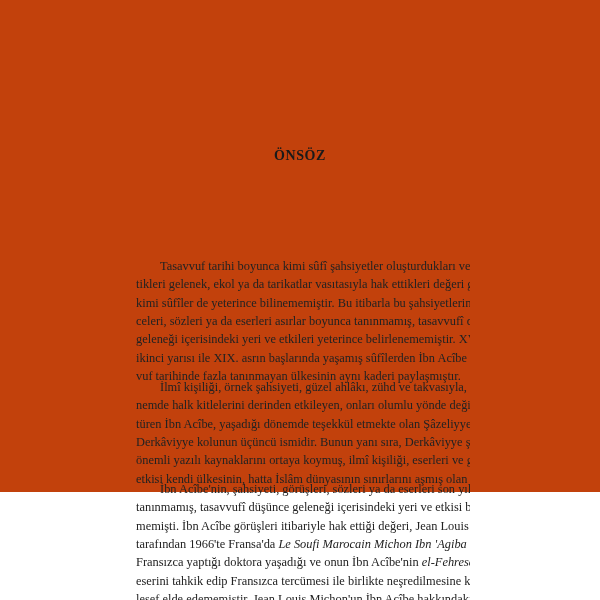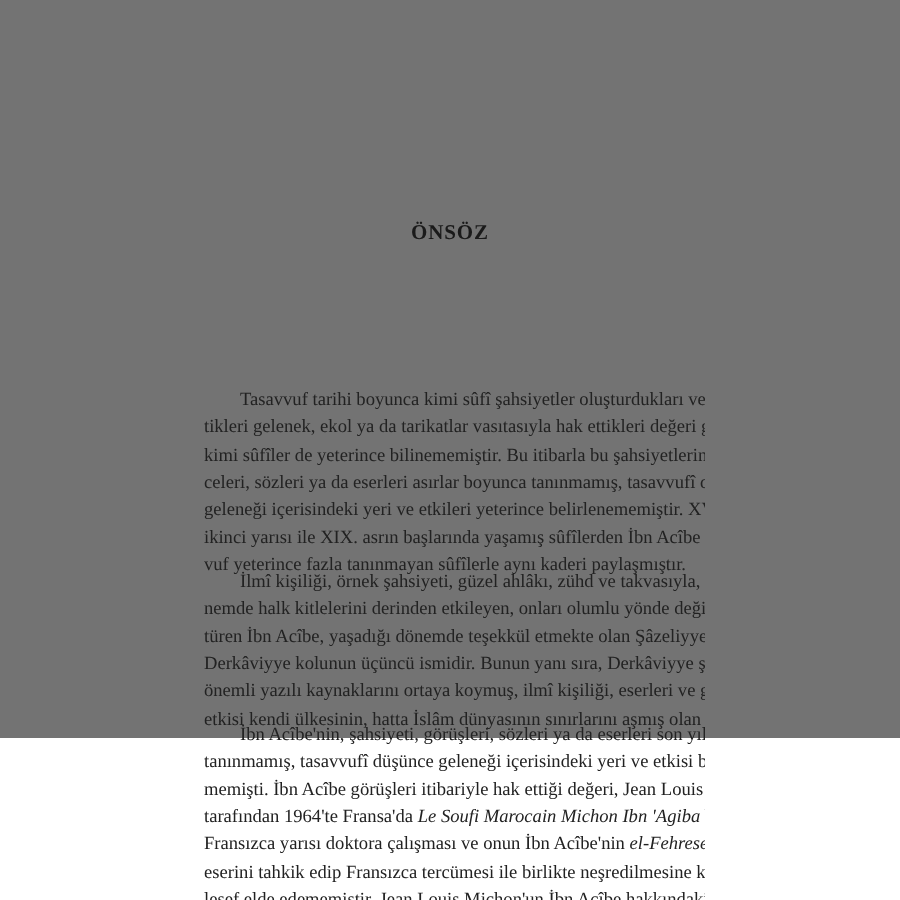--- a/index.html
+++ b/index.html
@@ -12,21 +12,21 @@
     height: 600px;
     overflow: hidden;
     position: relative;
     font-family: "Liberation Serif", "DejaVu Serif", serif;
     color: #1e1e1e;
   }
   .page {
     position: absolute;
     left: 0; top: 0;
     width: 600px; height: 492px;
-    background: #737373;
+    background: #c2410c;
     font-family: Liberation Serif, serif;
   }
   .title {
     position: absolute;
     left: 0;
     width: 600px;
     top: 148px;
     text-align: center;
     font-weight: bold;
     font-size: 14px;
@@ -68,36 +68,36 @@
 
   <div class="body-text">
 
     <div class="para" style="top:257px;">
       <span class="line first">Tasavvuf tarihi boyunca kimi sûfî şahsiyetler oluşturdukları veya etki et-</span>
       <span class="line">tikleri gelenek, ekol ya da tarikatlar vasıtasıyla hak ettikleri değeri görmüş,</span>
       <span class="line">kimi sûfîler de yeterince bilinememiştir. Bu itibarla bu şahsiyetlerin düşün-</span>
       <span class="line">celeri, sözleri ya da eserleri asırlar boyunca tanınmamış, tasavvufî düşünce</span>
       <span class="line">geleneği içerisindeki yeri ve etkileri yeterince belirlenememiştir. XVIII. asrın</span>
       <span class="line">ikinci yarısı ile XIX. asrın başlarında yaşamış sûfîlerden İbn Acîbe de tasav-</span>
-      <span class="line last">vuf yeterince fazla tanınmayan sûfîlerle aynı kaderi paylaşmıştır.</span>
+      <span class="line last">vuf tarihinde fazla tanınmayan ülkesinin aynı kaderi paylaşmıştır.</span>
     </div>
 
     <div class="para" style="top:378px;">
       <span class="line first">İlmî kişiliği, örnek şahsiyeti, güzel ahlâkı, zühd ve takvasıyla, yaşadığı dö-</span>
       <span class="line">nemde halk kitlelerini derinden etkileyen, onları olumlu yönde değiştirip dönüş-</span>
       <span class="line">türen İbn Acîbe, yaşadığı dönemde teşekkül etmekte olan Şâzeliyye tarikatının</span>
       <span class="line">Derkâviyye kolunun üçüncü ismidir. Bunun yanı sıra, Derkâviyye şubesinin</span>
       <span class="line">önemli yazılı kaynaklarını ortaya koymuş, ilmî kişiliği, eserleri ve görüşleriyle</span>
       <span class="line last-justify">etkisi kendi ülkesinin, hatta İslâm dünyasının sınırlarını aşmış olan bir müelliftir.</span>
     </div>
 
     <div class="para" style="top:480px;">
       <span class="line first">İbn Acîbe'nin, şahsiyeti, görüşleri, sözleri ya da eserleri son yıllara kadar</span>
       <span class="line">tanınmamış, tasavvufî düşünce geleneği içerisindeki yeri ve etkisi belirlene-</span>
       <span class="line">memişti. İbn Acîbe görüşleri itibariyle hak ettiği değeri, Jean Louis Michon</span>
-      <span class="line"><span>tarafından 1964'te Fransa'da </span><span class="seg-i">Le Soufi Marocain Michon Ibn 'Agiba</span><span> başlıklı</span></span>
-      <span class="line"><span>Fransızca yarısı doktora çalışması ve onun İbn Acîbe'nin </span><span class="seg-i">el-Fehrese</span></span>
+      <span class="line"><span>tarafından 1966'te Fransa'da </span><span class="seg-i">Le Soufi Marocain Michon Ibn 'Agiba</span><span> başlıklı</span></span>
+      <span class="line"><span>Fransızca yaptığı doktora yaşadığı ve onun İbn Acîbe'nin </span><span class="seg-i">el-Fehrese</span></span>
       <span class="line">eserini tahkik edip Fransızca tercümesi ile birlikte neşredilmesine kadar maa-</span>
       <span class="line">lesef elde edememiştir. Jean Louis Michon'un İbn Acîbe hakkındaki bu çalış-</span>
     </div>
 
   </div>
 </div>
 
 </body></html>

